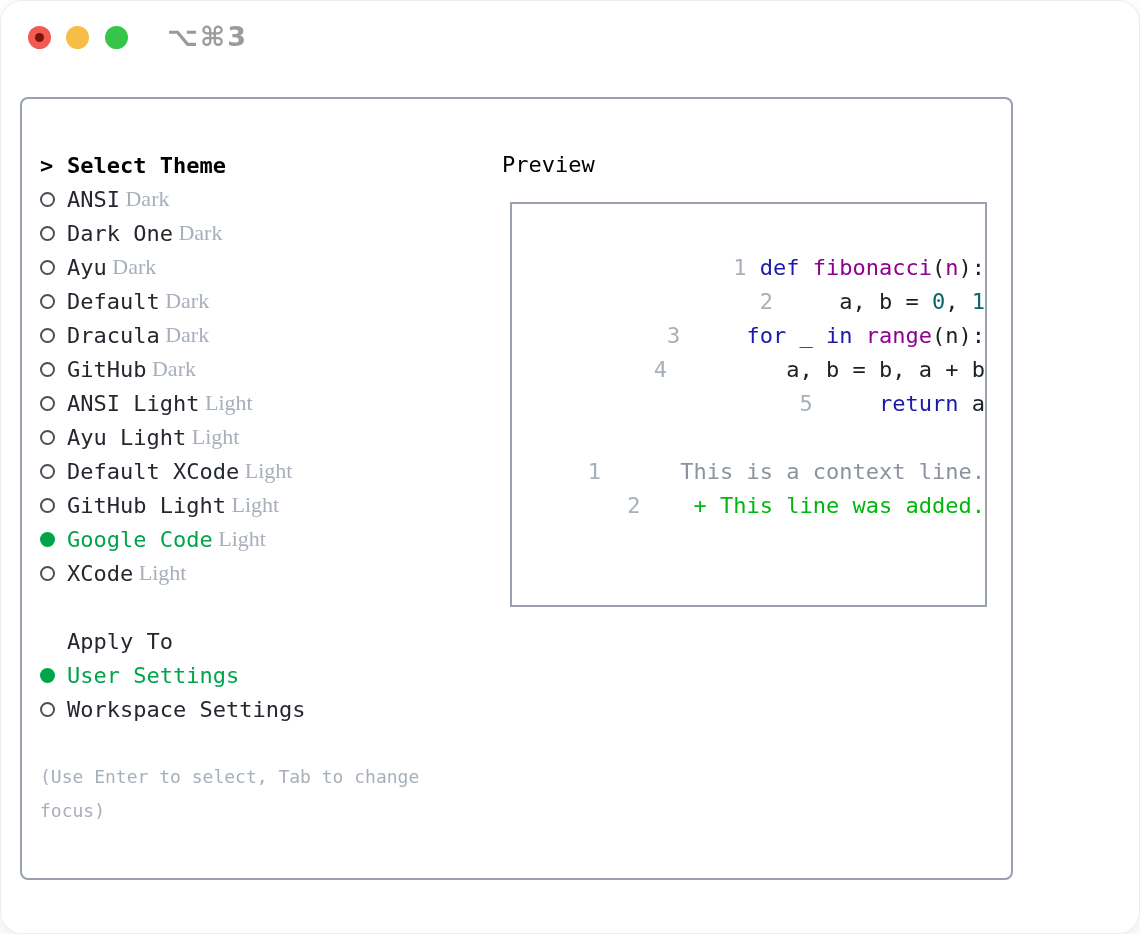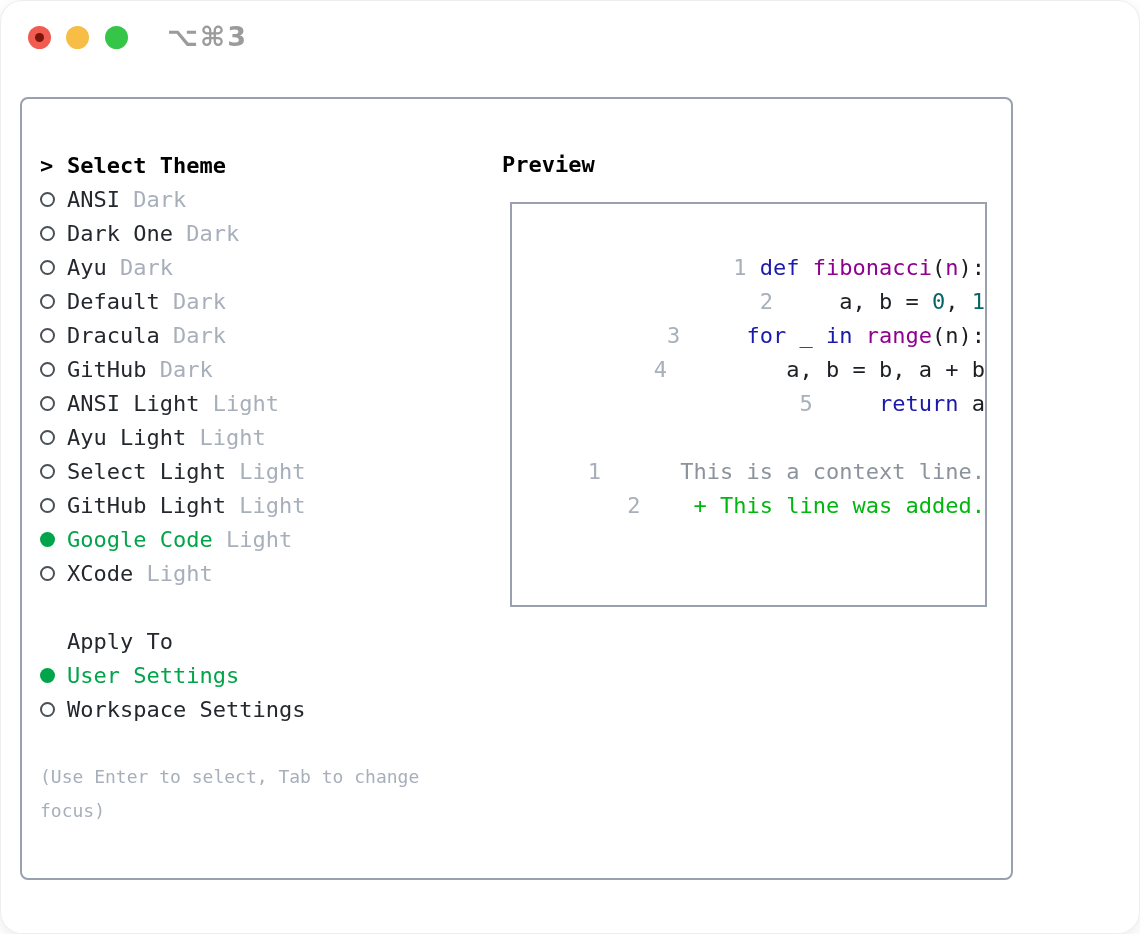--- a/index.html
+++ b/index.html
@@ -38,29 +38,29 @@
   .row.header { font-weight:bold; color:#000; }
   .marker { width:27px; flex:none; display:flex; align-items:center; }
   .chevron { font-weight:bold; color:#000; }
   .ring {
     width:11px; height:11px; border:2px solid #4b5058; border-radius:50%;
     box-sizing:content-box;
   }
   .dot { width:15px; height:15px; border-radius:50%; background:var(--accent-green); }
   .t-name { color:var(--text-dark); }
   .t-name.selected { color:var(--accent-green); }
-  .t-variant { color:var(--muted-gray); }
+  .t-variant { color:var(--muted-gray);font-family:Liberation Serif, serif; }
   .gap-row { height:34px; }
   .help {
     width:420px; color:var(--muted-gray); font-size:18px; line-height:34px;
   }
   
   .preview-label {
     position:absolute; left:480px; top:49px; height:34px; line-height:34px;
-    font-size:22px; font-weight:bold; color:#000;
+    font-size:22px; font-weight:normal; color:#000;
   }
   .preview-box {
     position:absolute; left:488px; top:103px; width:477px; height:405px;
     border:2px solid var(--panel-border); box-sizing:border-box;
     padding:47px 0 0 16px; background:#fff;
   }
   .pline { height:34px; line-height:34px; font-size:22px; white-space:pre; color:#1b1e23;text-align:right; }
   .ln  { color:var(--muted-gray); }
   .tok-kw  { color:var(--kw-blue); }
   .tok-fn  { color:var(--fn-purple); }
@@ -89,21 +89,21 @@
 
       <div id="theme-list">
           <div class="row"><span class="marker"><span class="ring"></span></span><span class="t-name">ANSI</span><span class="t-variant"> Dark</span></div>
           <div class="row"><span class="marker"><span class="ring"></span></span><span class="t-name">Dark One</span><span class="t-variant"> Dark</span></div>
           <div class="row"><span class="marker"><span class="ring"></span></span><span class="t-name">Ayu</span><span class="t-variant"> Dark</span></div>
           <div class="row"><span class="marker"><span class="ring"></span></span><span class="t-name">Default</span><span class="t-variant"> Dark</span></div>
           <div class="row"><span class="marker"><span class="ring"></span></span><span class="t-name">Dracula</span><span class="t-variant"> Dark</span></div>
           <div class="row"><span class="marker"><span class="ring"></span></span><span class="t-name">GitHub</span><span class="t-variant"> Dark</span></div>
           <div class="row"><span class="marker"><span class="ring"></span></span><span class="t-name">ANSI Light</span><span class="t-variant"> Light</span></div>
           <div class="row"><span class="marker"><span class="ring"></span></span><span class="t-name">Ayu Light</span><span class="t-variant"> Light</span></div>
-          <div class="row"><span class="marker"><span class="ring"></span></span><span class="t-name">Select Light</span><span class="t-variant"> Light</span></div>
+          <div class="row"><span class="marker"><span class="ring"></span></span><span class="t-name">Default XCode</span><span class="t-variant"> Light</span></div>
           <div class="row"><span class="marker"><span class="ring"></span></span><span class="t-name">GitHub Light</span><span class="t-variant"> Light</span></div>
           <div class="row"><span class="marker"><span class="dot"></span></span><span class="t-name selected">Google Code</span><span class="t-variant"> Light</span></div>
           <div class="row"><span class="marker"><span class="ring"></span></span><span class="t-name">XCode</span><span class="t-variant"> Light</span></div>
         </div>
 
       <div class="gap-row"></div>
 
       <div class="row">
         <span class="marker"></span><span>Apply To</span>
       </div>

